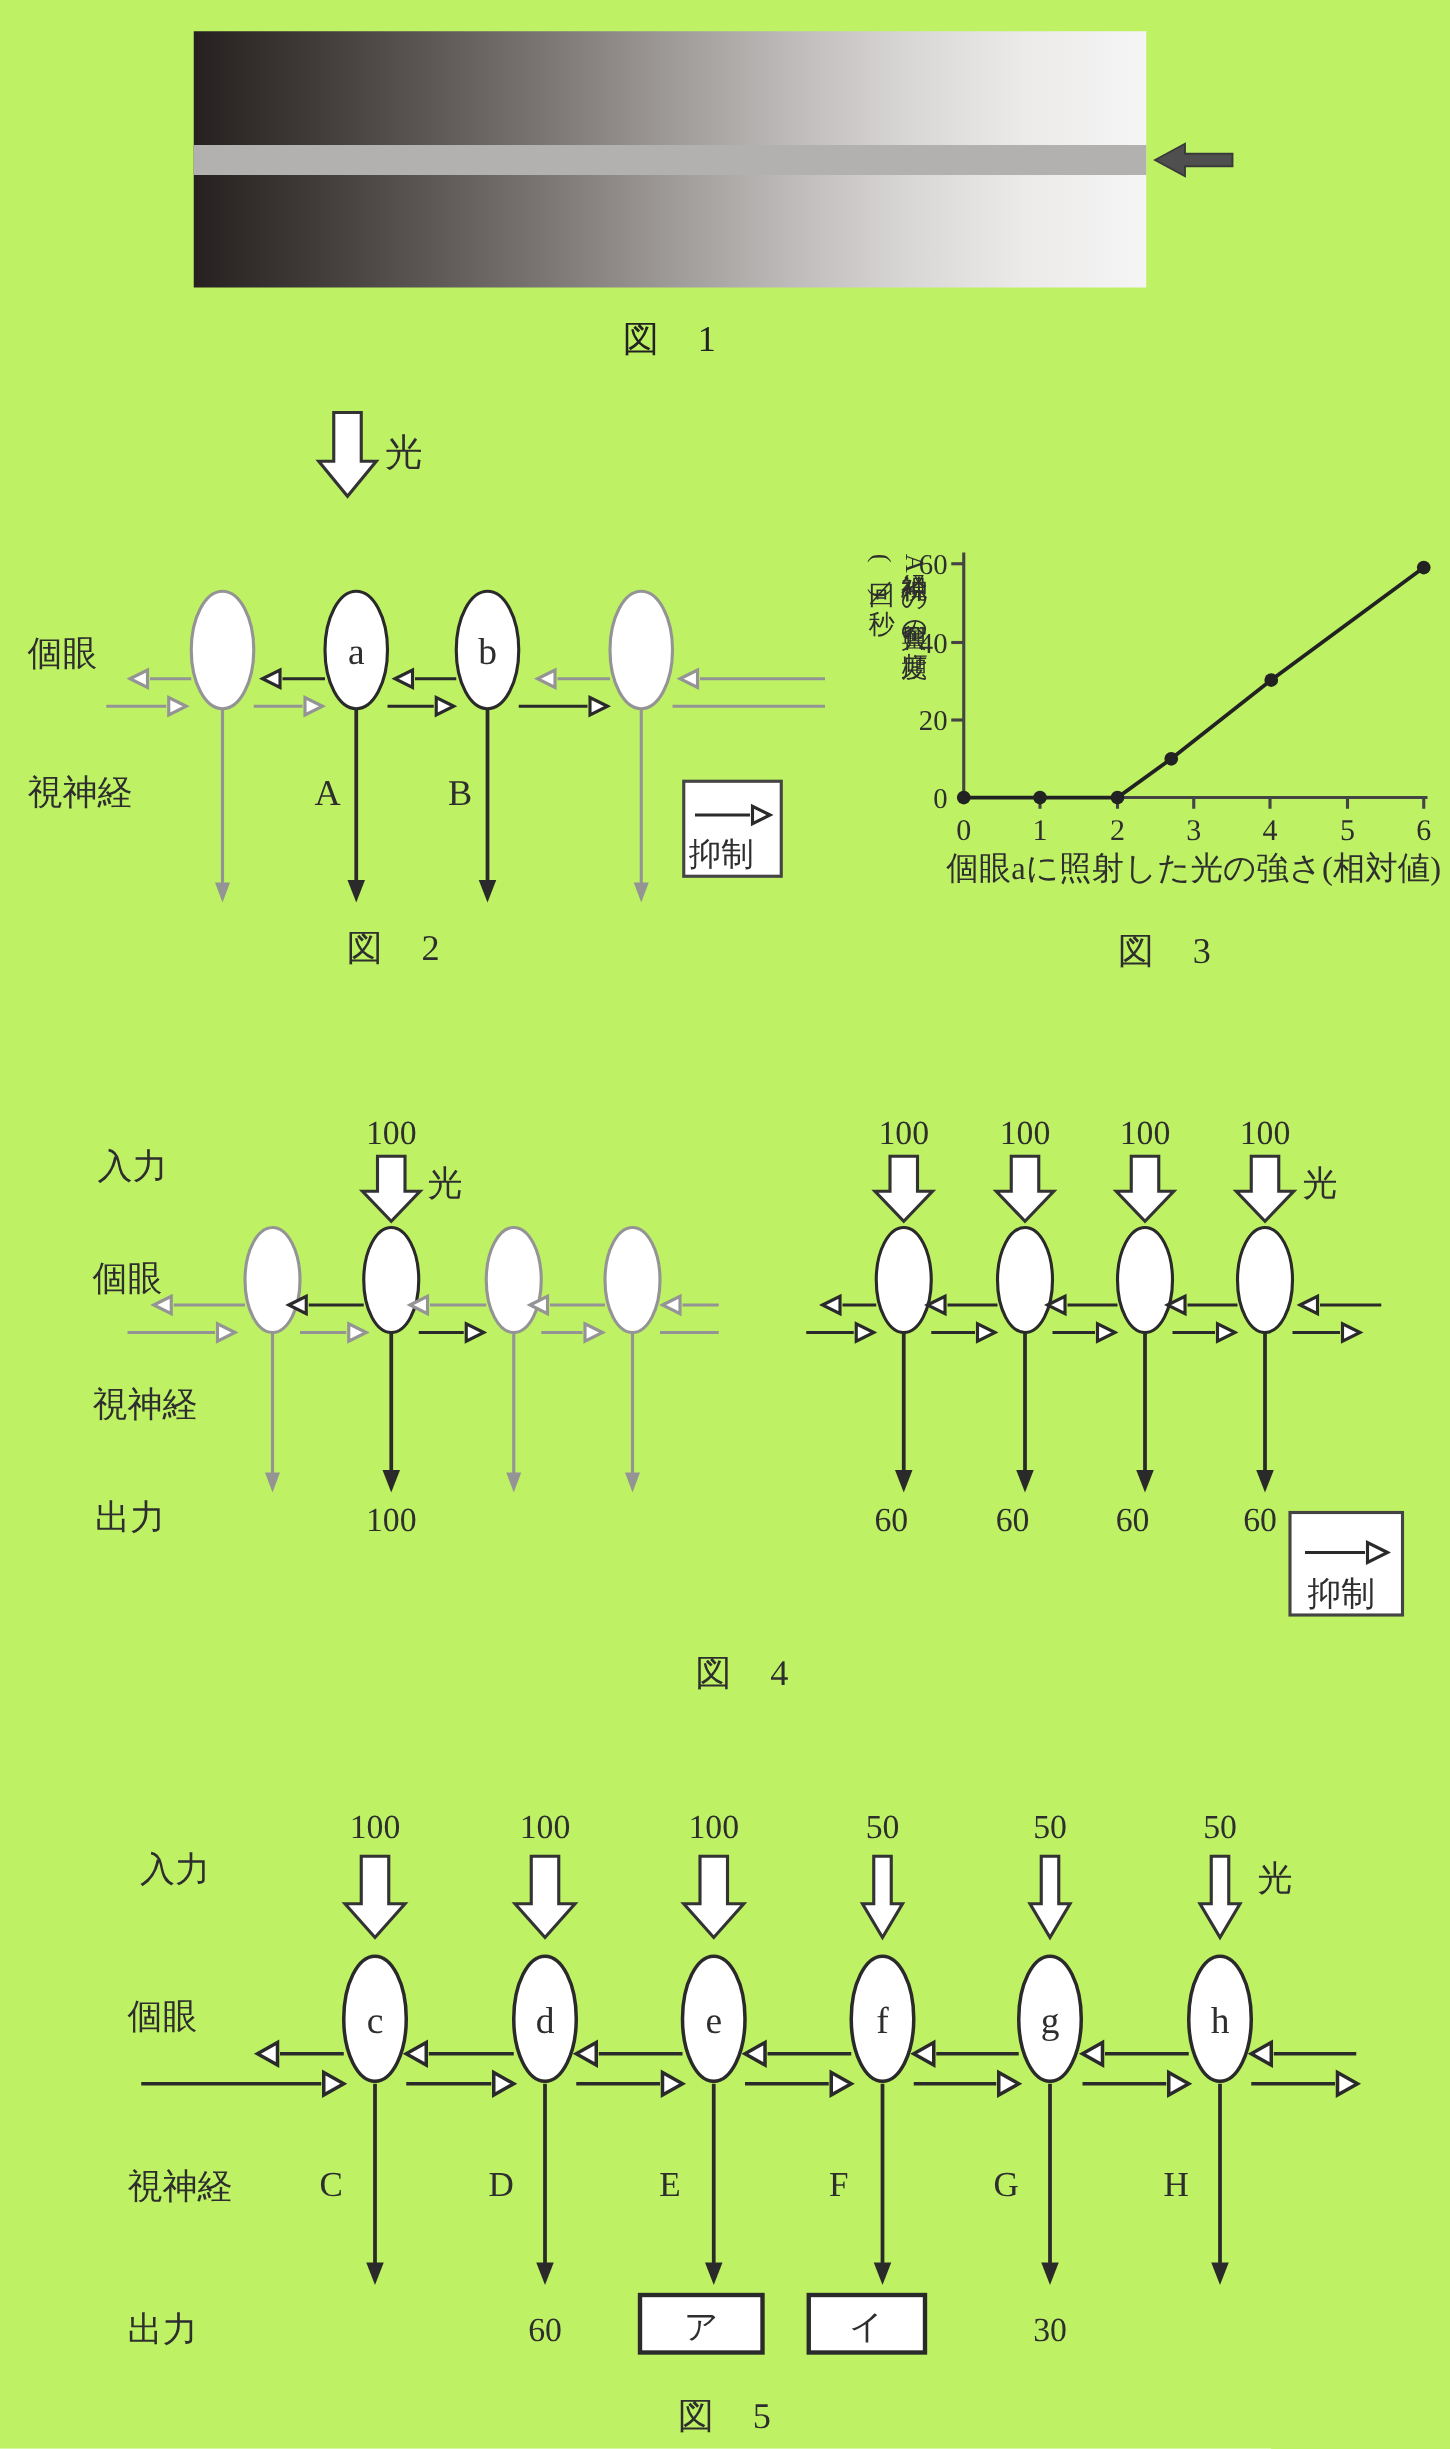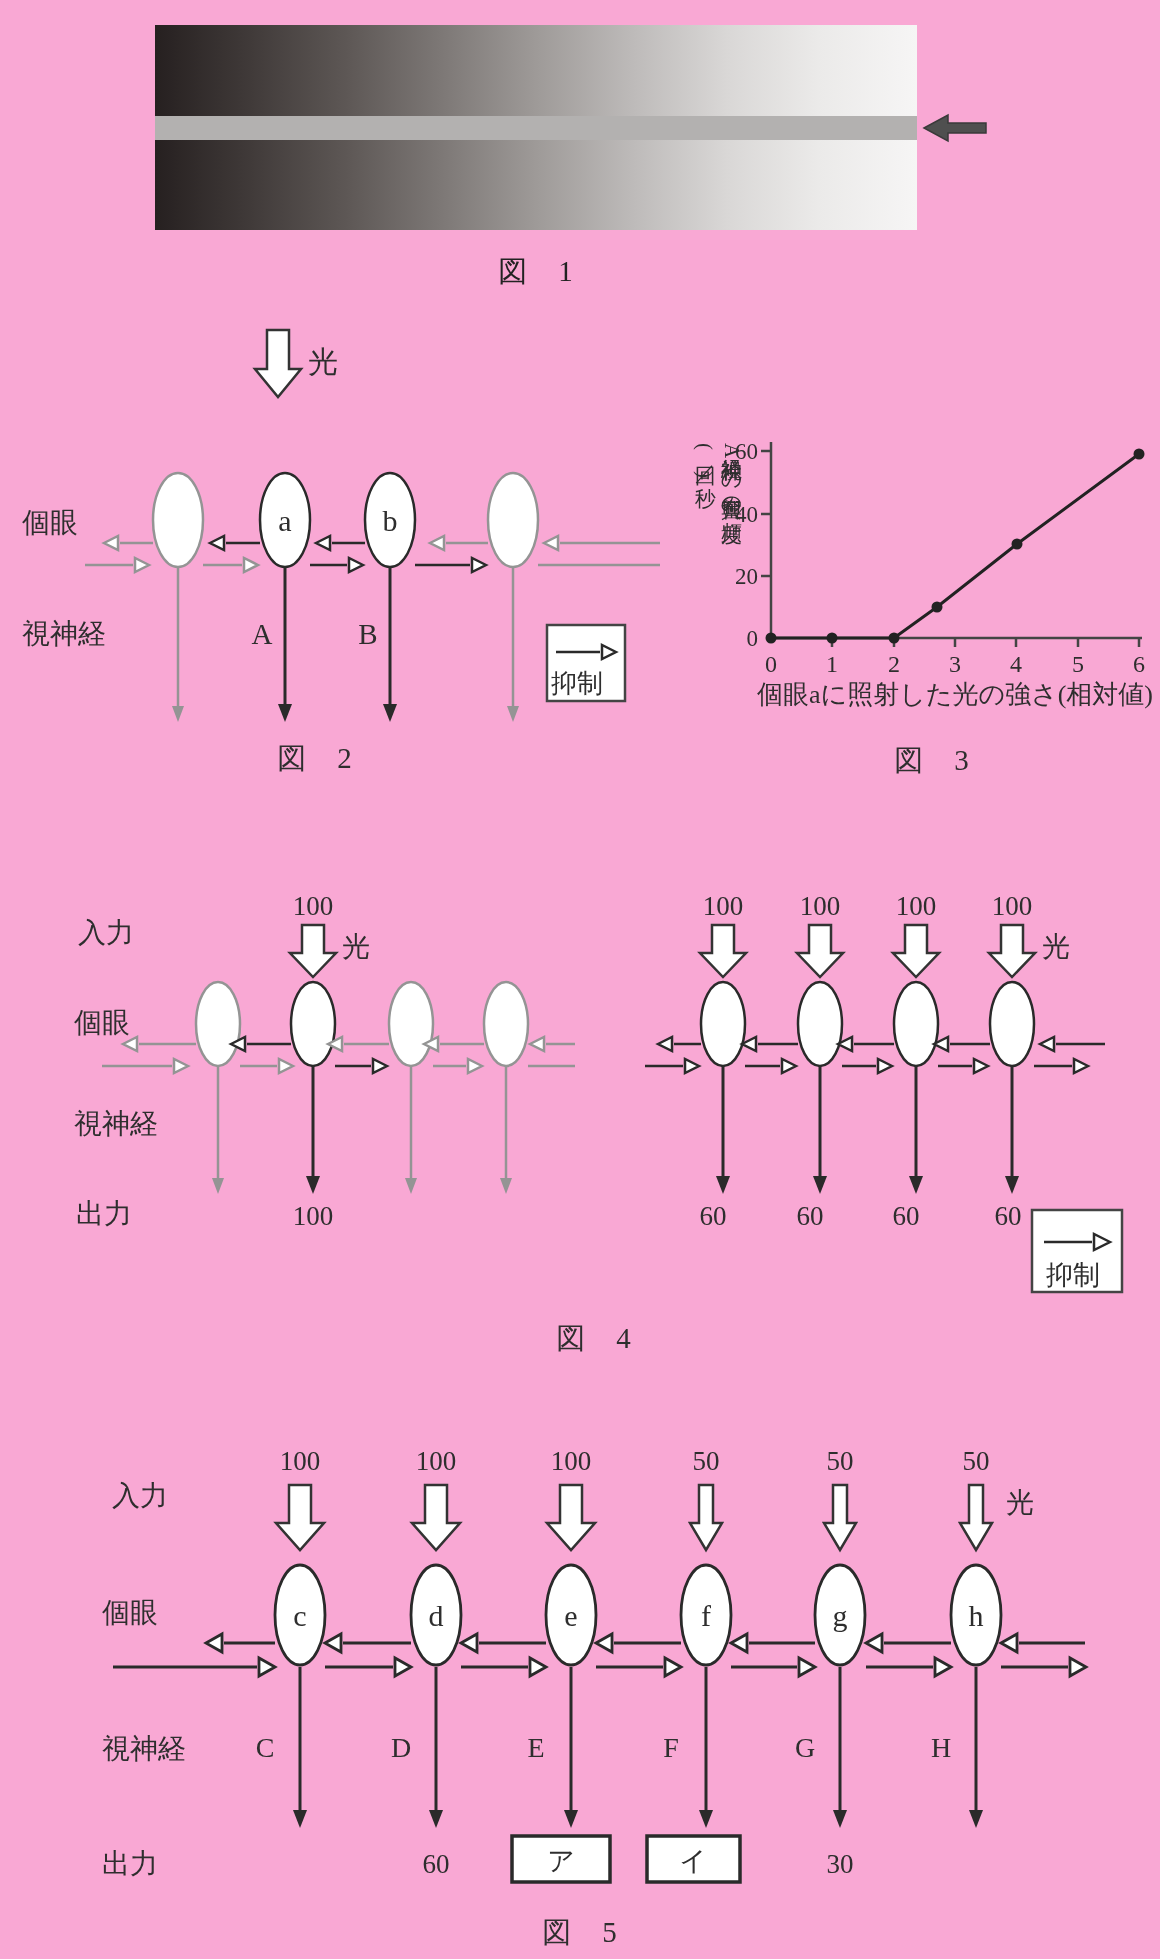--- a/index.html
+++ b/index.html
@@ -1,16 +1,16 @@
 <!DOCTYPE html>
 <html><head>
 <meta charset="utf-8">
 <style>
   html,body{margin:0;padding:0;background:#ffffff;}
-  #page{position:relative;width:1160px;height:1959px;background:#f9a8d4;overflow:hidden;
+  #page{position:relative;width:1160px;height:1959px;background:#bef264;overflow:hidden;
         font-family:"Liberation Serif","DejaVu Serif",serif;color:#2e2e2e;}
   .abs{position:absolute;}
   svg text{font-family:"Liberation Serif","DejaVu Serif",serif;fill:#2e2e2e;}
   .caption{font-size:29px;color:#222;letter-spacing:1px;}
   
   #grad-bar{left:155px;top:25px;width:762px;height:205px;
     background:linear-gradient(90deg,#262020 0%,#3f3938 12%,#5d5755 25%,#7e7977 38%,
                #9e9a98 50%,#bebbba 63%,#d9d7d6 75%,#ebeae9 87%,#f6f5f5 100%);}
   #grad-stripe{position:absolute;left:0;top:91px;width:100%;height:24px;background:#b3b1b0;}
   

